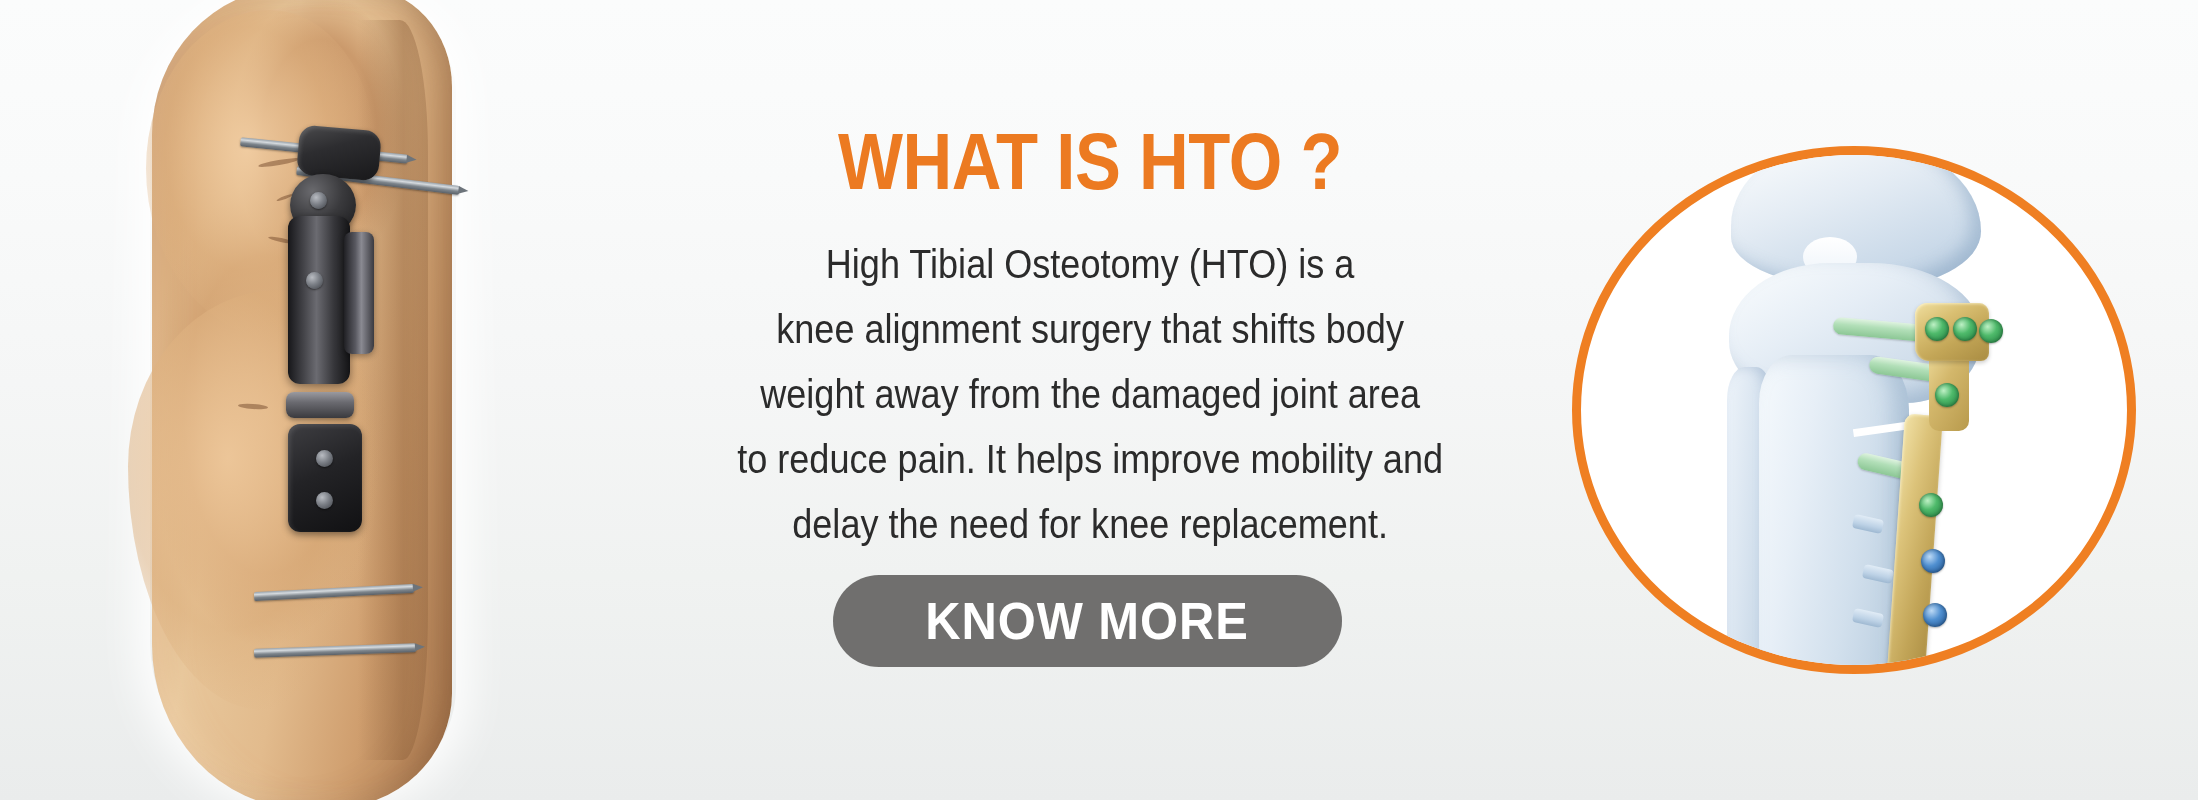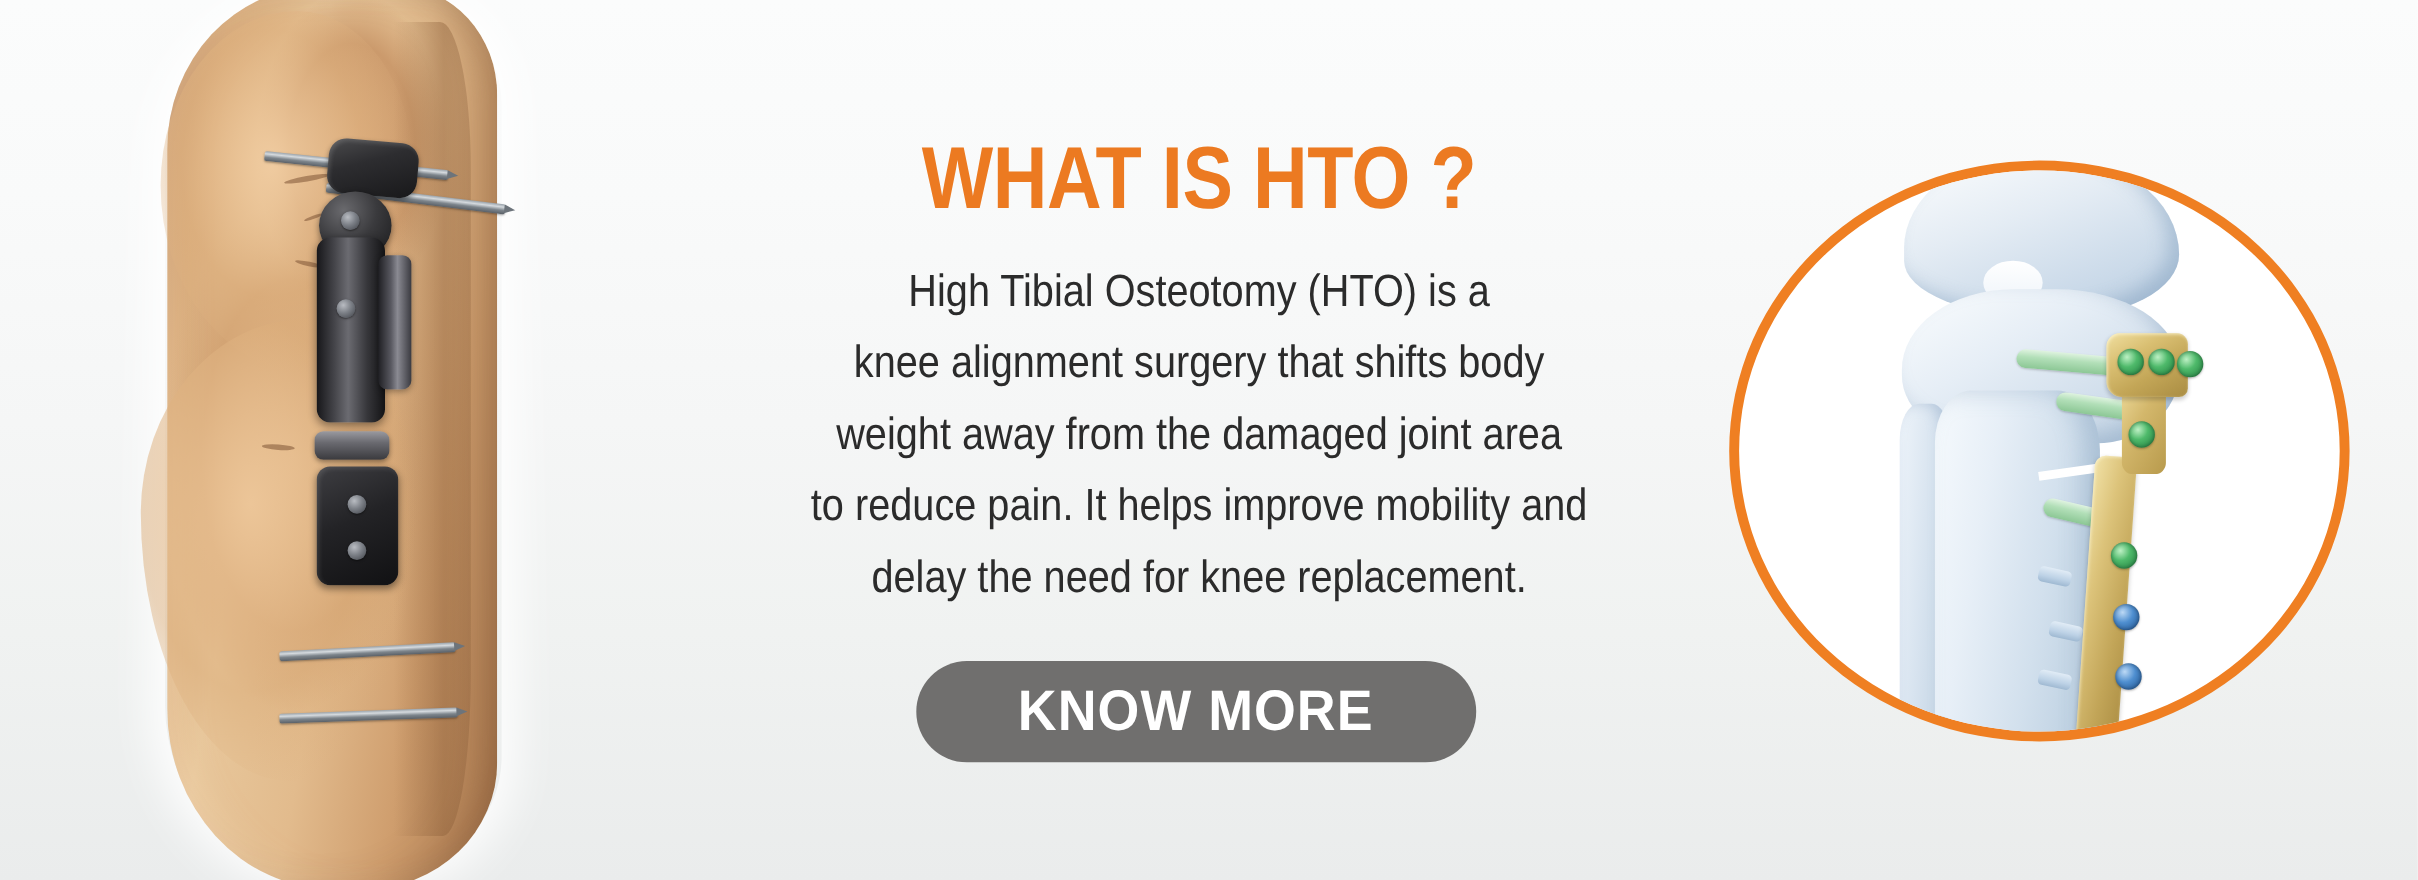--- a/index.html
+++ b/index.html
@@ -150,21 +150,21 @@
     font-size:41px;
     line-height:65px;
     color:#2b2b2b;
     text-align:center;
     transform:scaleX(.88);
     transform-origin:center top;
     white-space:nowrap;
   }
   .paragraph .ln { display:block; }
 
-  .cta-wrap { margin-top:44px; transform:translateX(-3px); }
+  .cta-wrap { margin-top:18px; transform:translateX(-3px); }
   .cta {
     display:inline-flex; align-items:center; justify-content:center;
     width:509px; height:92px;
     border:none; cursor:pointer;
     border-radius:46px;
     background:#706f6e;
     color:#ffffff;
     font-size:52px;
     font-weight:700;
     letter-spacing:1px;

